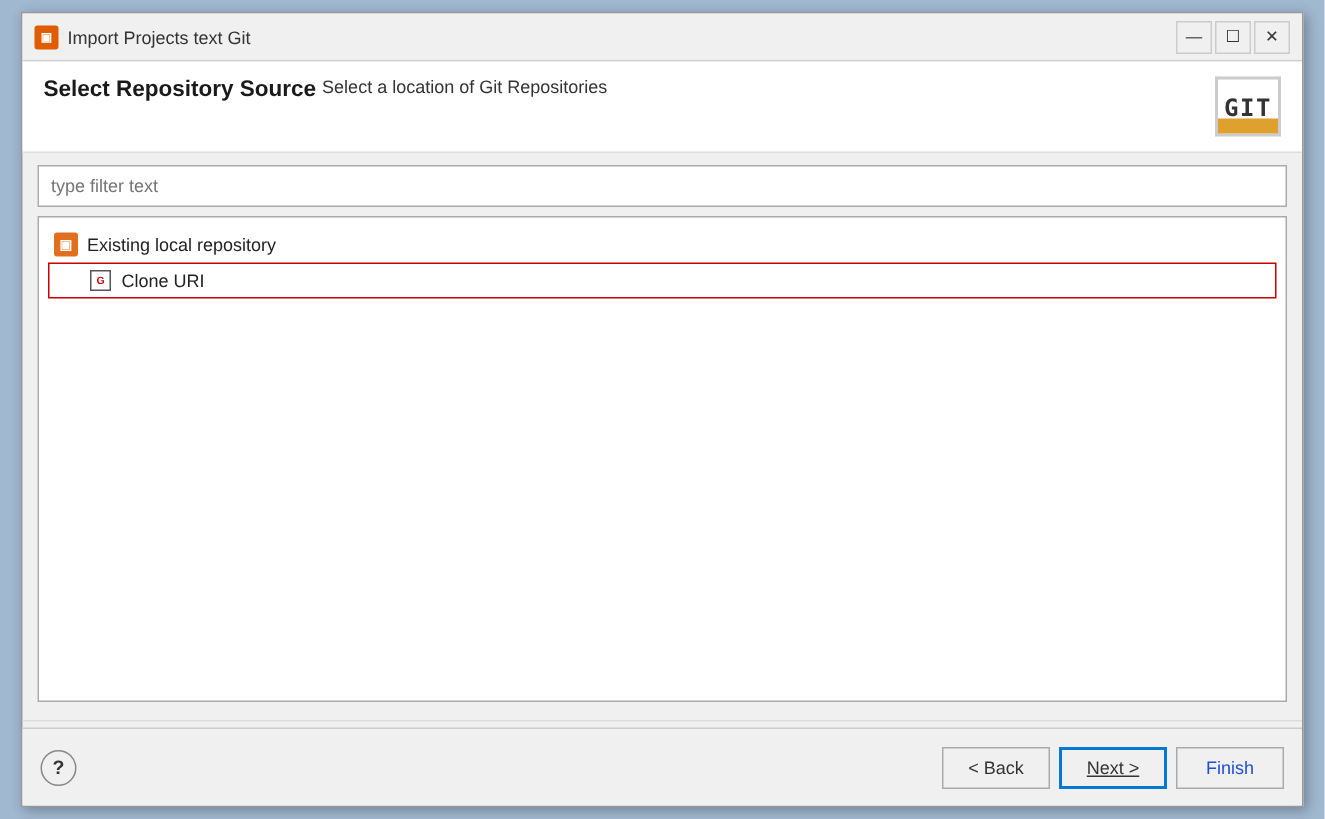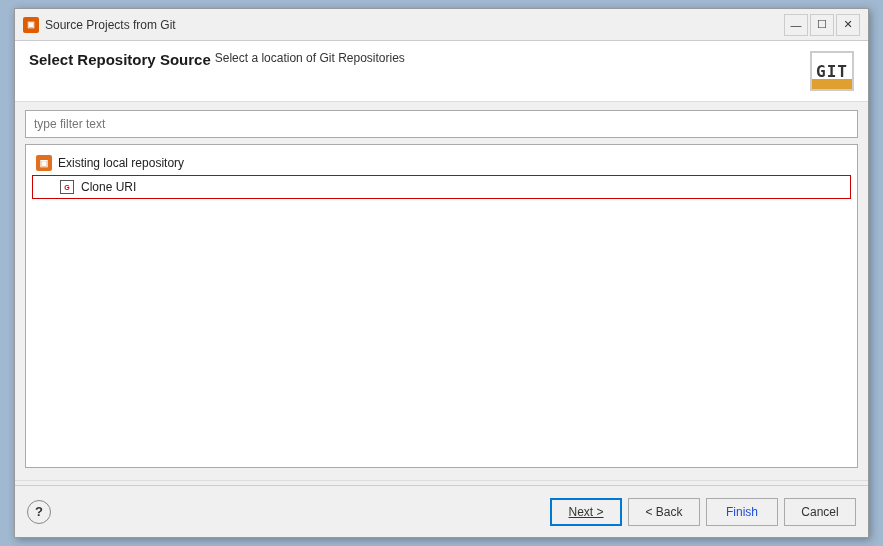--- a/index.html
+++ b/index.html
@@ -274,21 +274,21 @@
 </head>
 <body>
 
 <div class="window">
 
   <div class="title-bar">
     <div class="title-bar-left">
       <div class="title-bar-icon">
         <span style="font-size:8px;font-weight:bold;color:white;">▣</span>
       </div>
-      <span class="title-text">Source Projects from Git</span>
+      <span class="title-text">Import Projects text Git</span>
     </div>
     <div class="title-bar-controls">
       <button class="title-btn">—</button>
       <button class="title-btn">☐</button>
       <button class="title-btn close">✕</button>
     </div>
   </div>
 
   <div class="header">
     <div class="header-text">
@@ -324,22 +324,21 @@
     </div>
   </div>
 
   <div class="separator"></div>
 
   <div class="footer">
     <div class="footer-left">
       <button class="help-btn">?</button>
     </div>
     <div class="footer-right">
+      <button class="footer-btn">&lt; Back</button>
       <button class="footer-btn primary">
         <span class="underline">Next &gt;</span>
       </button>
-      <button class="footer-btn">&lt; Back</button>
       <button class="footer-btn disabled" disabled="">Finish</button>
-      <button class="footer-btn">Cancel</button>
     </div>
   </div>
 
 </div>
 
 </body></html>

